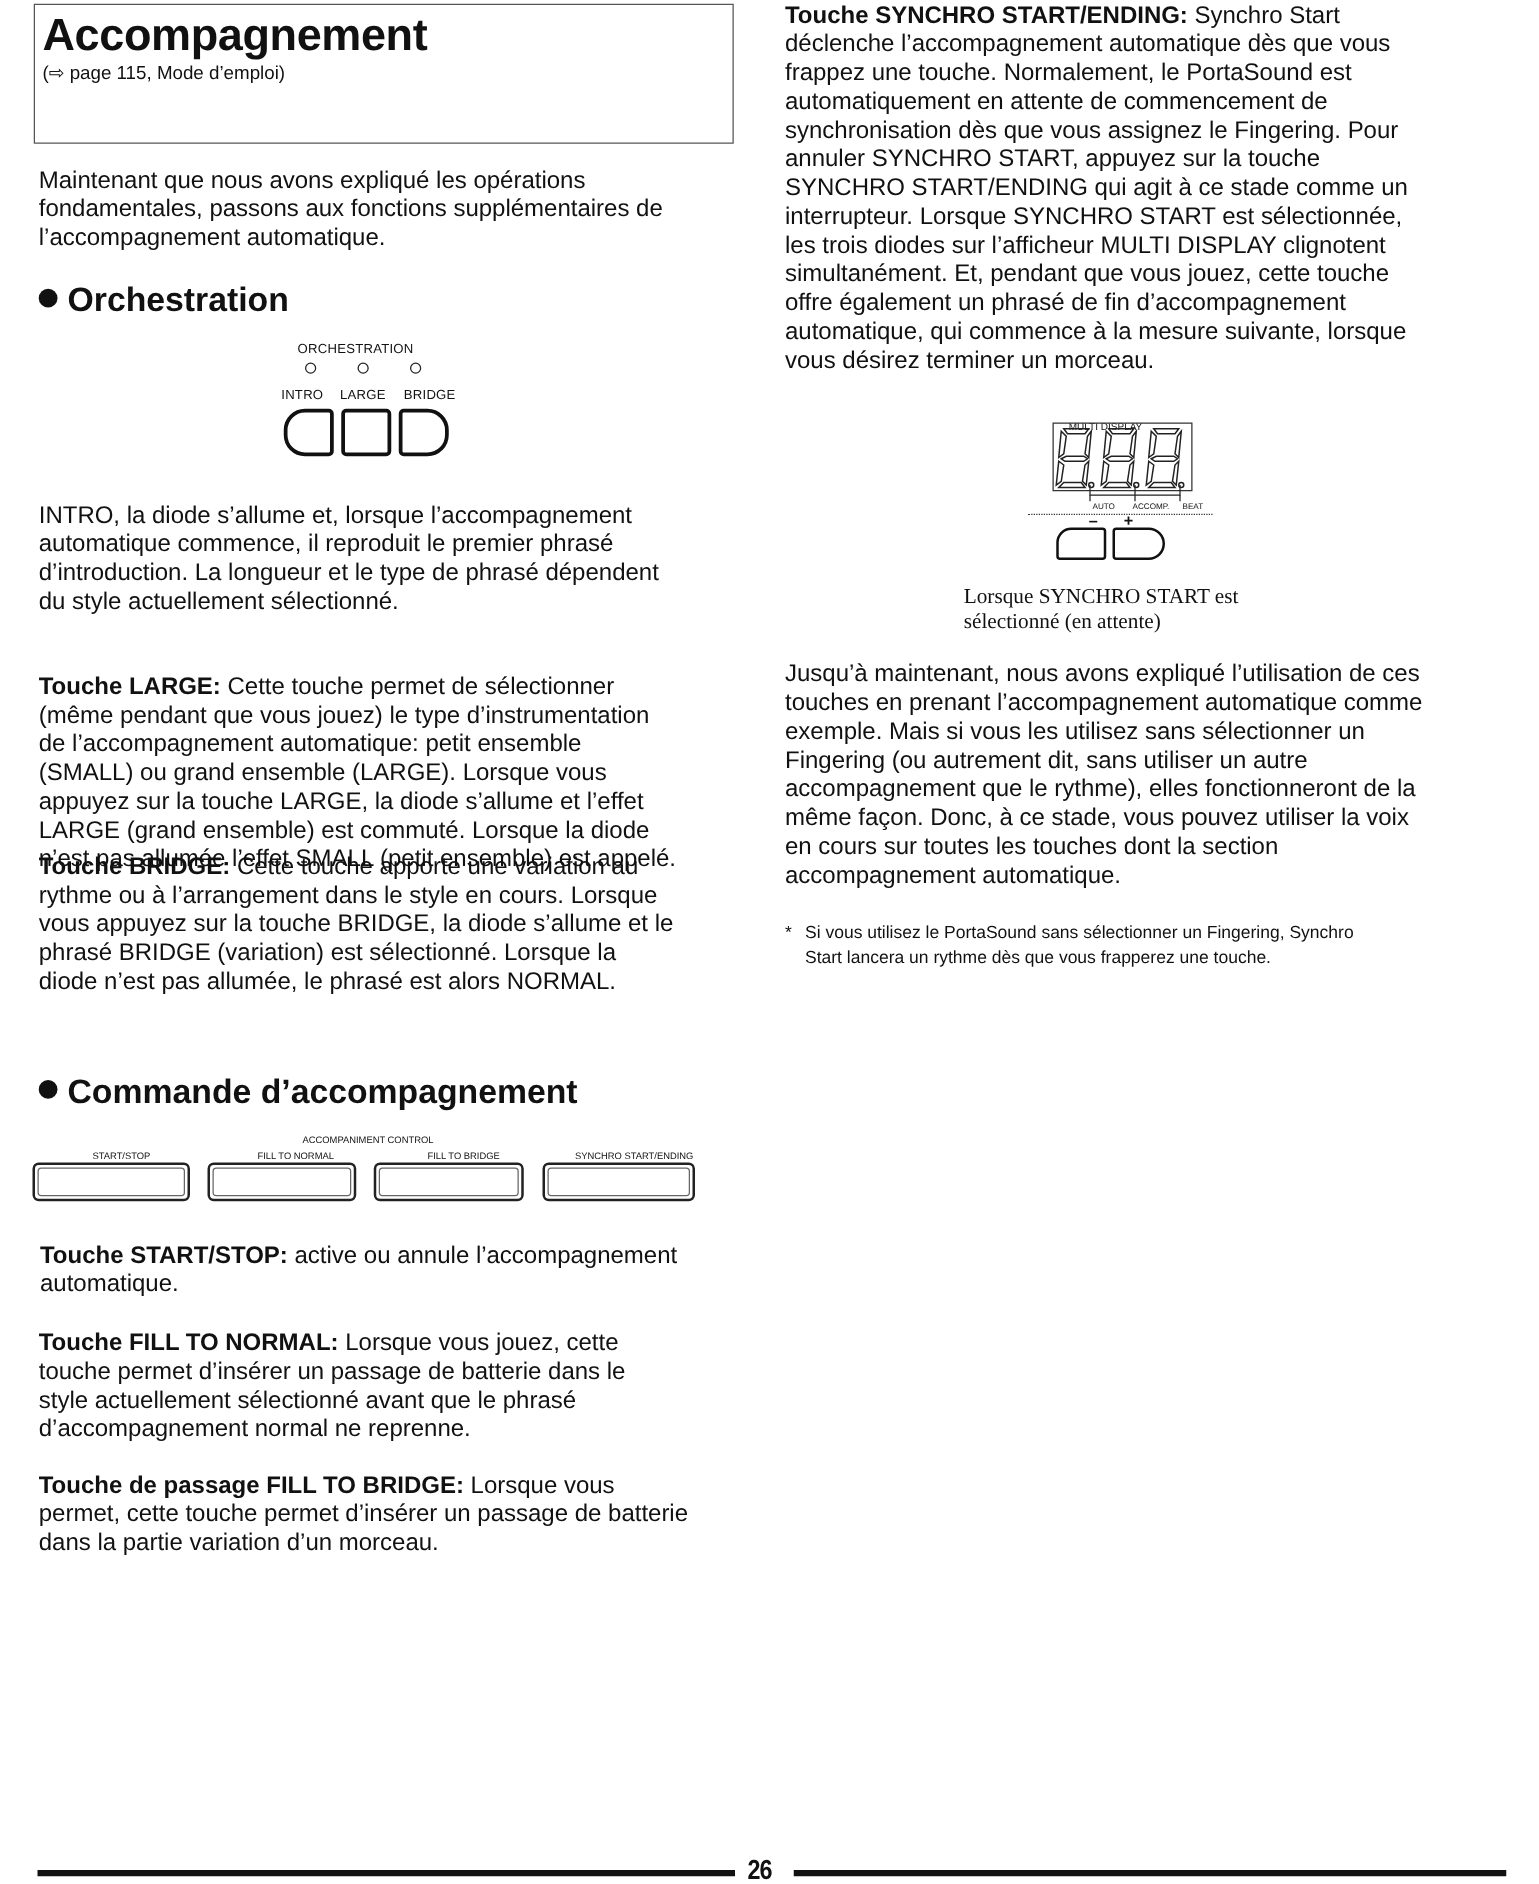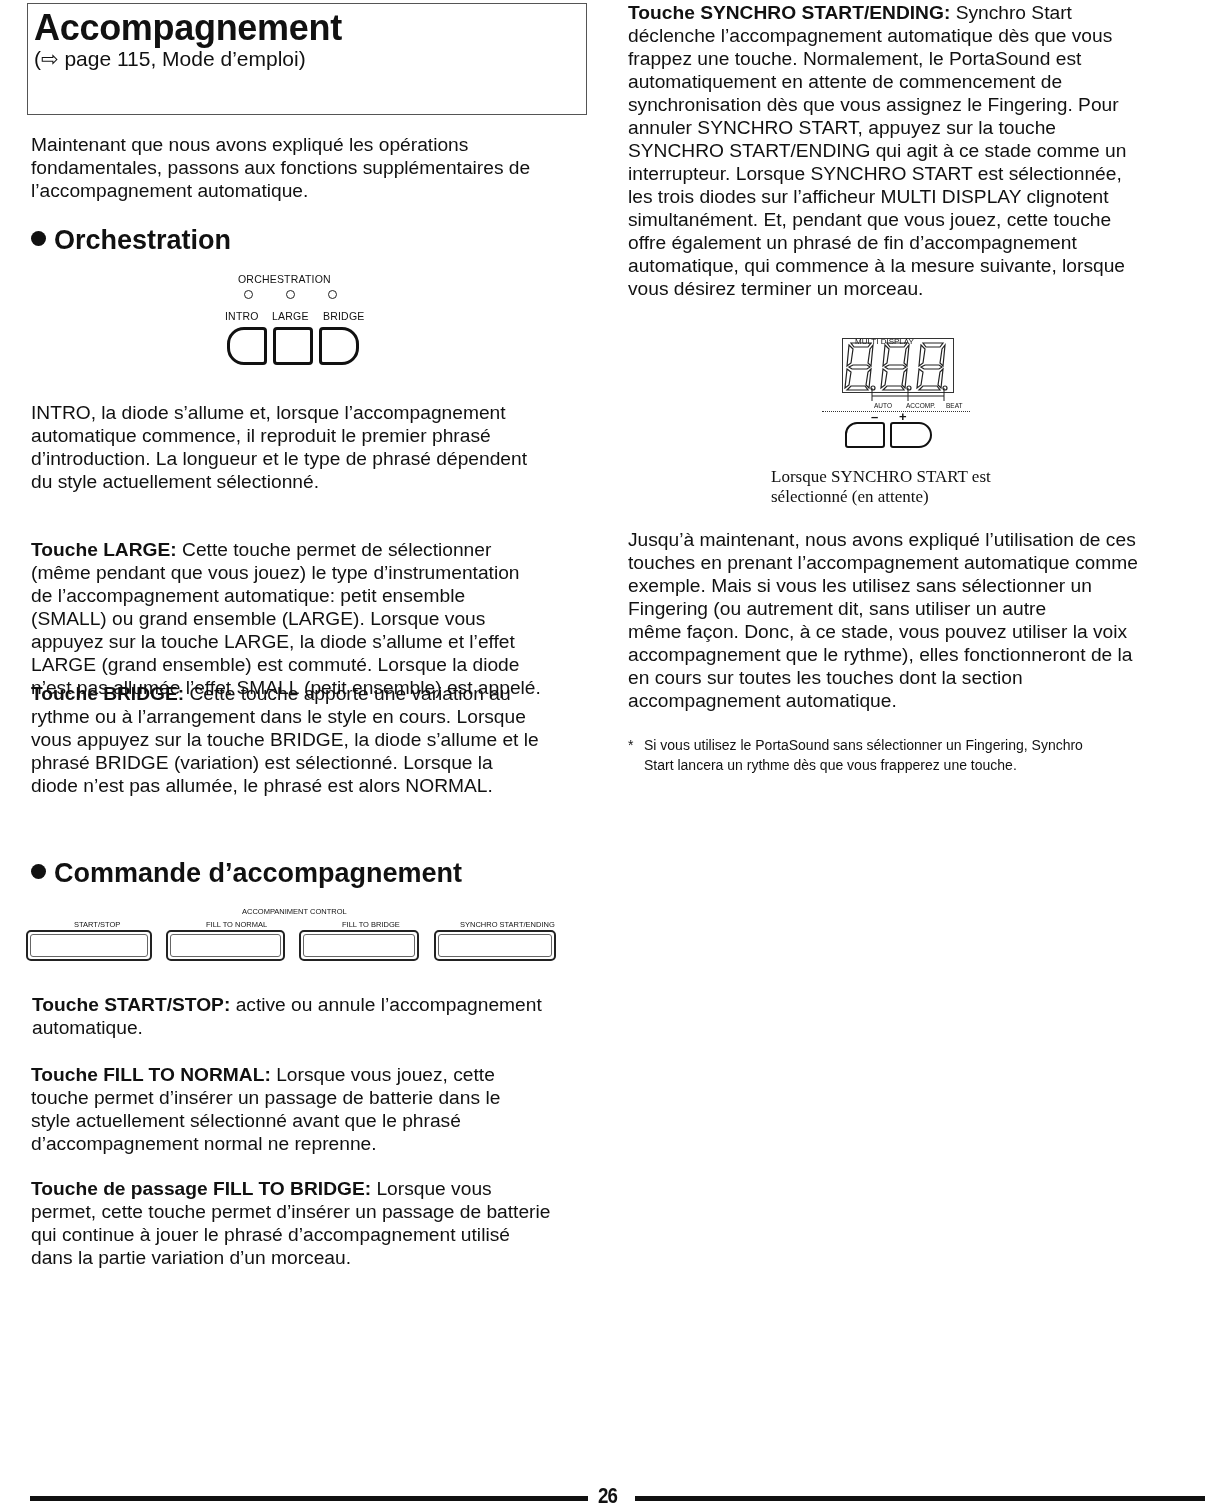--- a/index.html
+++ b/index.html
@@ -7,21 +7,21 @@
     body { position: relative; font-family: "Liberation Sans", sans-serif; color: #111; overflow: hidden; }
 
     .abs { position: absolute; }
 
     
     .title-box {
       position: absolute; left: 27px; top: 3px; width: 560px; height: 112px;
       border: 1px solid #555; padding: 4px 0 0 6px;
     }
     .title-box h1 { font-size: 36px; font-weight: bold; line-height: 40px; letter-spacing: -0.3px; }
-    .title-box .ref { font-size: 21px; line-height: 20px; margin-top: 1px; }
+    .title-box .ref { font-size: 15px; line-height: 20px; margin-top: 1px; }
 
     .body-text { font-size: 19.2px; line-height: 23px; }
     .body-text b { font-weight: bold; }
 
     .section-heading { font-size: 27px; font-weight: bold; line-height: 32px; }
     .section-heading .bullet { display: inline-block; width: 15px; height: 15px; border-radius: 50%; background: #111; margin-right: 8px; vertical-align: 3px; }
 
     .small-label { font-size: 10.5px; line-height: 12px; letter-spacing: 0.2px; }
 
     
@@ -122,21 +122,20 @@
 <div class="abs body-text" style="left:31px; top:1063px; width:575px;">
   <div><b>Touche FILL TO NORMAL:</b> <span>Lorsque vous jouez, cette</span></div>
   <div>touche permet d’insérer un passage de batterie dans le</div>
   <div>style actuellement sélectionné avant que le phrasé</div>
   <div>d’accompagnement normal ne reprenne.</div>
 </div>
 
 <div class="abs body-text" style="left:31px; top:1177px; width:575px;">
   <div><b>Touche de passage FILL TO BRIDGE:</b> <span>Lorsque vous</span></div>
   <div>permet, cette touche permet d’insérer un passage de batterie</div>
-  <div>qui continue à jouer le phrasé d’accompagnement utilisé</div>
   <div>dans la partie variation d’un morceau.</div>
 </div>
 
 <div class="abs body-text" style="left:628px; top:1px; width:590px;">
   <div><b>Touche SYNCHRO START/ENDING:</b> <span>Synchro Start</span></div>
   <div>déclenche  l’accompagnement automatique dès que vous</div>
   <div>frappez une touche. Normalement, le PortaSound est</div>
   <div>automatiquement en attente de commencement de</div>
   <div>synchronisation dès que vous assignez le Fingering. Pour</div>
   <div>annuler SYNCHRO START, appuyez sur la touche</div>
@@ -206,22 +205,22 @@
 <div class="abs" style="left:771px; top:467px; font-size:17px; line-height:20px;font-family:Liberation Serif, serif;">
   <div>Lorsque SYNCHRO START est</div>
   <div>sélectionné (en attente)</div>
 </div>
 
 <div class="abs body-text" style="left:628px; top:528px; width:595px;">
   <div>Jusqu’à maintenant, nous avons expliqué l’utilisation de ces</div>
   <div>touches en prenant l’accompagnement automatique comme</div>
   <div>exemple. Mais si vous les utilisez sans sélectionner un</div>
   <div>Fingering (ou autrement dit, sans utiliser un autre</div>
+  <div>accompagnement que le rythme), elles fonctionneront de la</div>
   <div>même façon. Donc, à ce stade, vous pouvez utiliser la voix</div>
-  <div>accompagnement que le rythme), elles fonctionneront de la</div>
   <div>en cours sur toutes les touches dont la section</div>
   <div>accompagnement automatique.</div>
 </div>
 
 <div class="abs footnote" style="left:628px; top:735px; width:590px;">
   <span class="abs" style="left:0; top:0;">*</span>
   <div style="padding-left:16px;">
     <div>Si vous utilisez le PortaSound sans sélectionner un Fingering, Synchro</div>
     <div>Start lancera un rythme dès que vous frapperez une touche.</div>
   </div>

